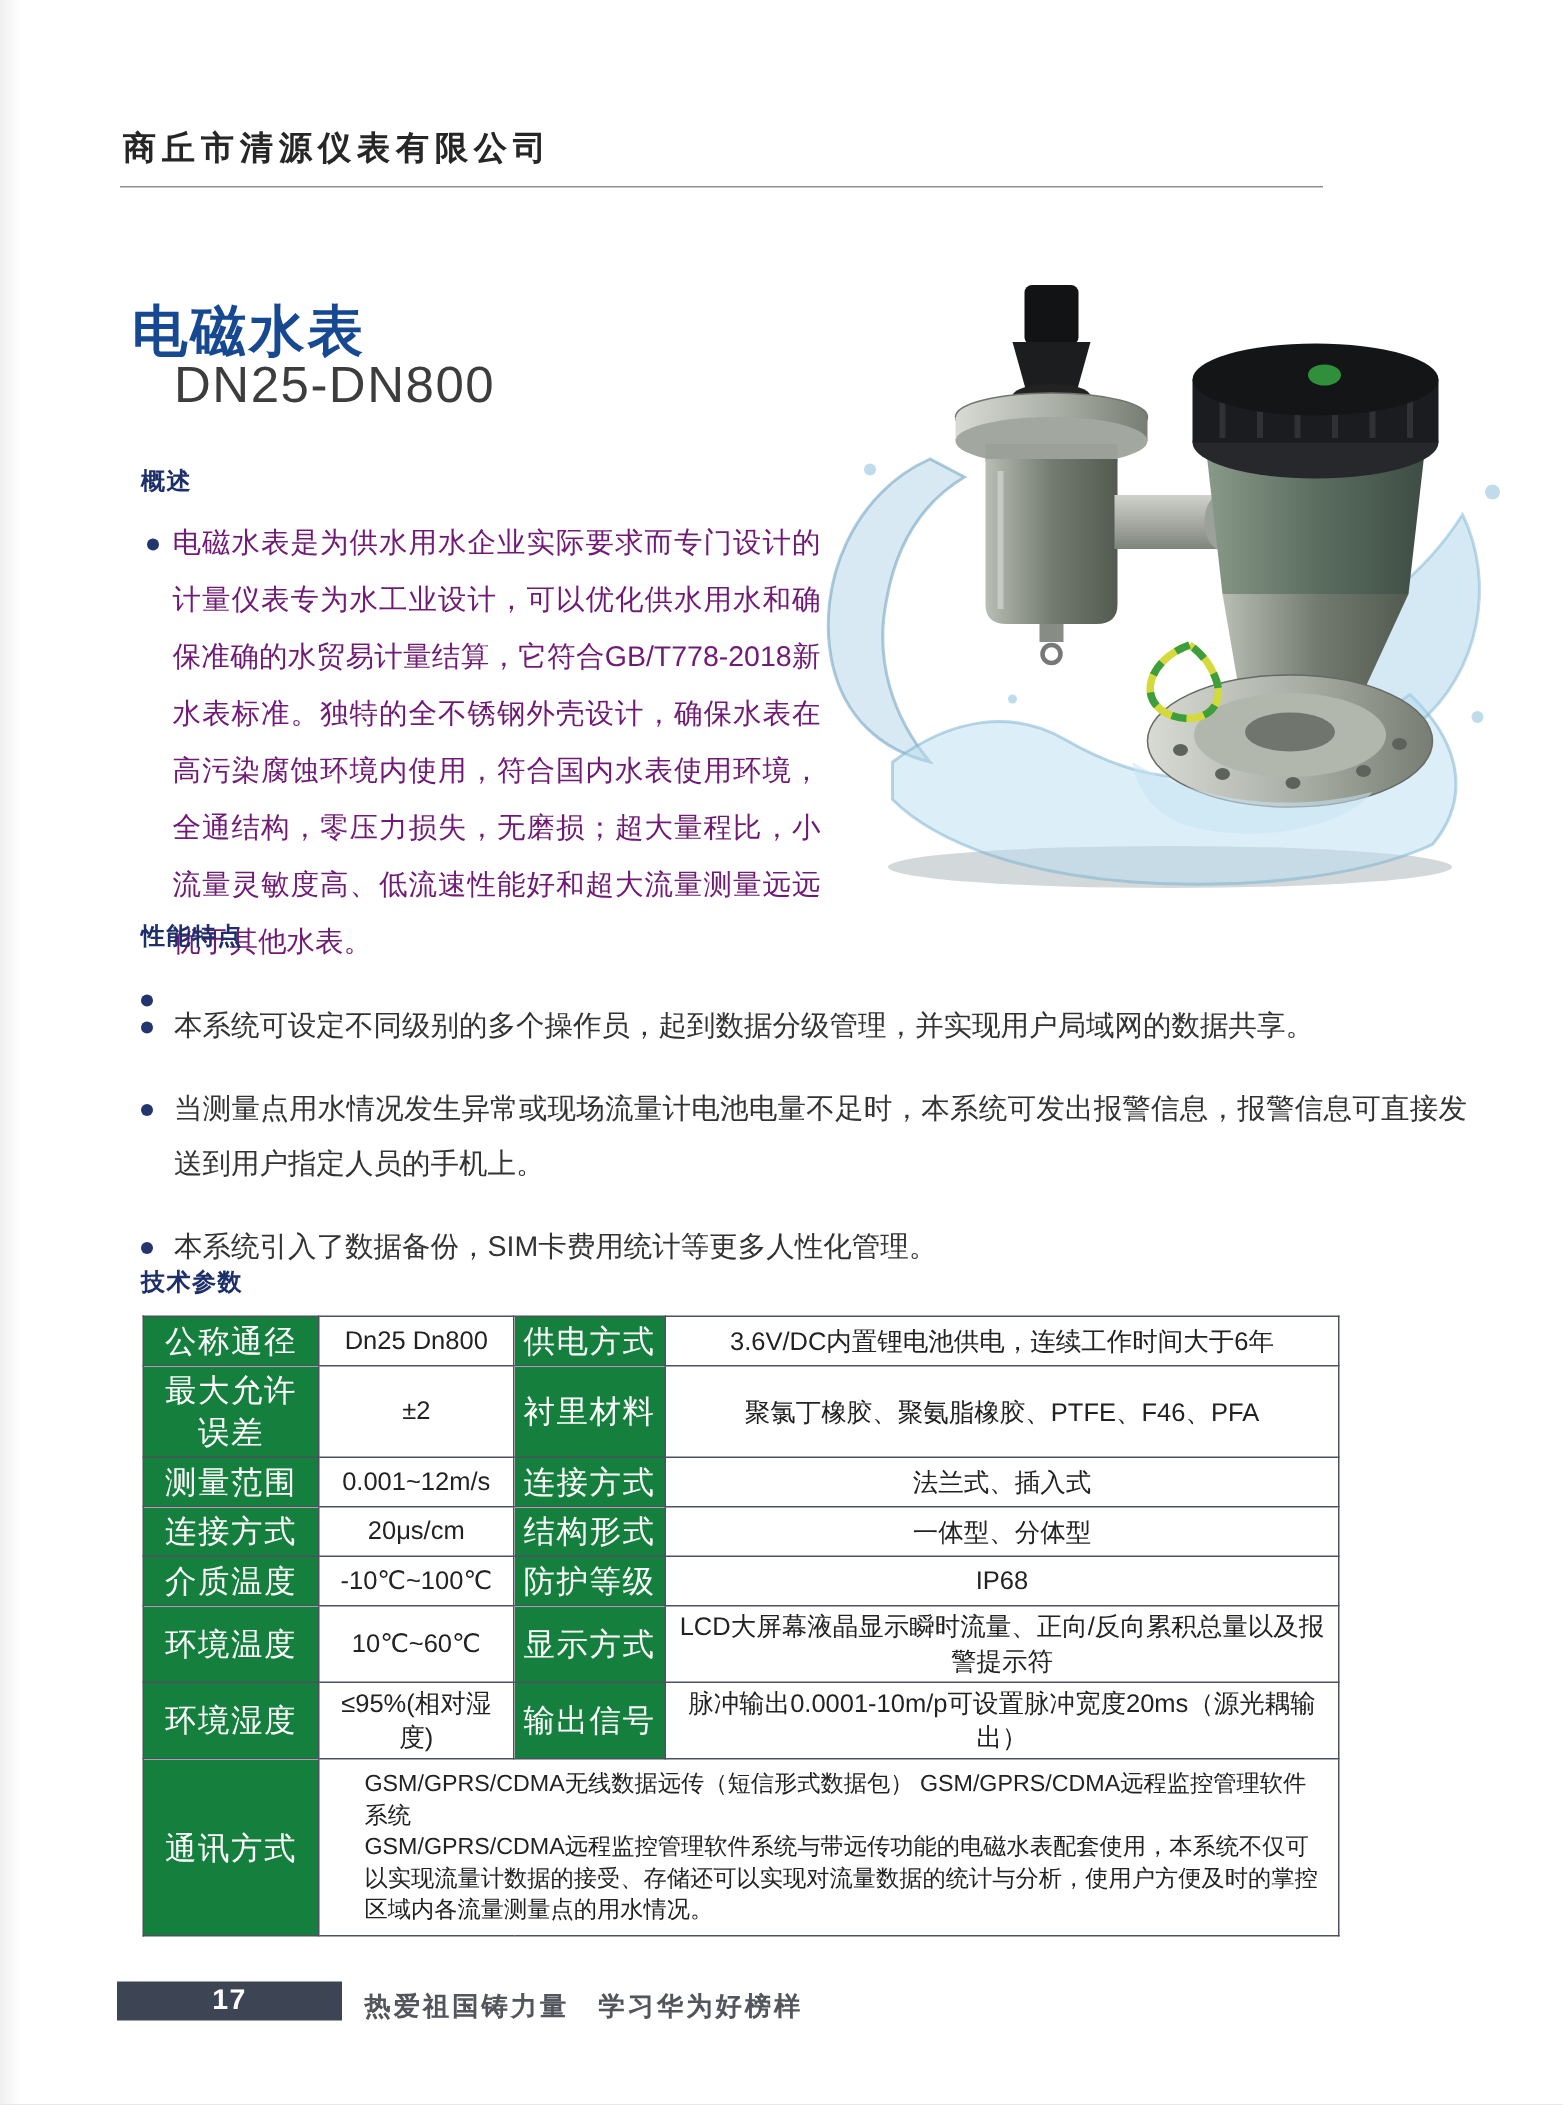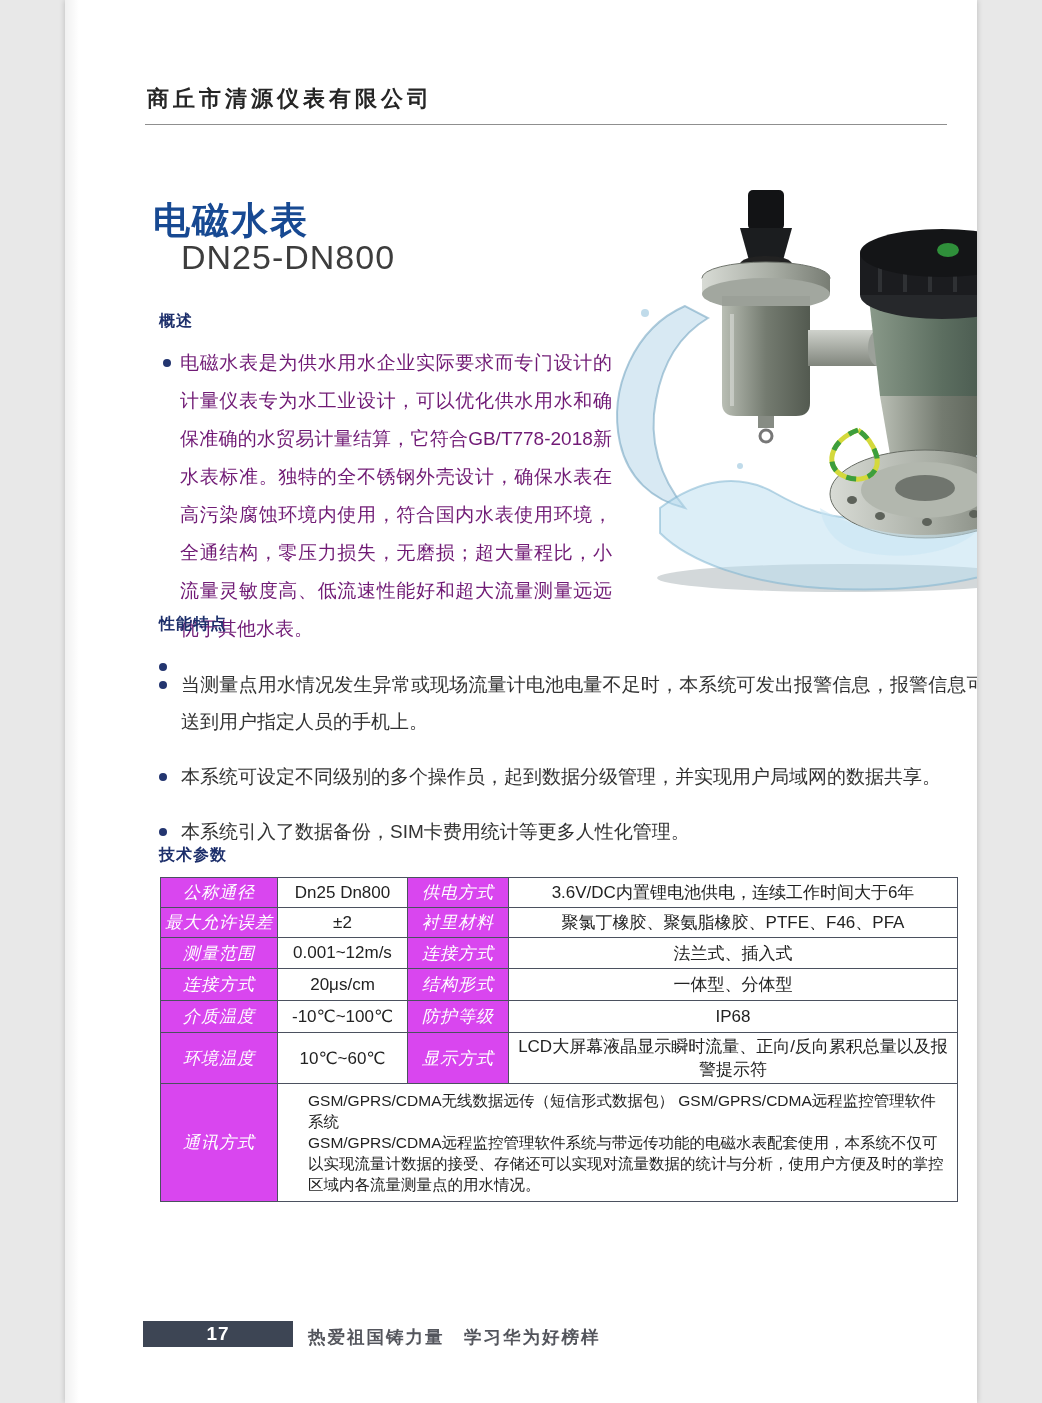--- a/index.html
+++ b/index.html
@@ -1,18 +1,18 @@
 <!DOCTYPE html>
 <html><head>
 <meta charset="utf-8">
 <style>
   html,body{margin:0;padding:0;background:#e8e8e8;}
   .page{
     position:relative;
-    width:912px;height:1403px;
+    width:1042px;height:1403px;
     background:#ffffff;
     font-family:"Liberation Sans","DejaVu Sans",sans-serif;
     overflow:hidden;
     margin:0 auto;
     box-shadow:0 0 6px rgba(0,0,0,.2);
   }
   
   .page::before{
     content:"";position:absolute;left:0;top:0;width:14px;height:100%;
     background:linear-gradient(90deg,rgba(0,0,0,.06),rgba(0,0,0,0));pointer-events:none;
@@ -66,22 +66,22 @@
     border-collapse:collapse;table-layout:fixed;
     font-size:17px;
   }
   .spec-table td{
     border:1px solid #4b515f;
     padding:2px 4px;
     text-align:center;vertical-align:middle;
     overflow:hidden;
   }
   .spec-table td.lbl{
-    background:#d946ef;color:#ffffff;
-    font-size:17px;letter-spacing:1px;font-style:italic;
+    background:#15803d;color:#ffffff;
+    font-size:21px;letter-spacing:1px;
   }
   .spec-table td.val{background:#ffffff;color:#222222;}
   .val .note{font-size:15px;line-height:16px;}
   .comm-cell{
     text-align:left !important;
     font-size:15.5px;line-height:21px;color:#222;
     padding:6px 10px !important;
   }
   .comm-cell .line{display:block;margin-left:20px;}
 
@@ -188,25 +188,25 @@
     <path d="M230,330 C270,355 330,365 390,350 C370,375 310,385 265,372 C245,365 233,350 230,330 Z" fill="rgba(200,230,244,0.55)"></path>
   </svg>
 
   <div class="section-heading h-features">性能特点</div>
   <div class="features-list">
     <div class="feature-item">
       <span class="dot"></span>
     </div>
     <div class="feature-item">
       <span class="dot"></span>
+      <span>本系统可设定不同级别的多个操作员，起到数据分级管理，并实现用户局域网的数据共享。</span>
+    </div>
+    <div class="feature-item">
+      <span class="dot"></span>
       <span>当测量点用水情况发生异常或现场流量计电池电量不足时，本系统可发出报警信息，报警信息可直接发送到用户指定人员的手机上。</span>
-    </div>
-    <div class="feature-item">
-      <span class="dot"></span>
-      <span>本系统可设定不同级别的多个操作员，起到数据分级管理，并实现用户局域网的数据共享。</span>
     </div>
     <div class="feature-item">
       <span class="dot"></span>
       <span>本系统引入了数据备份，SIM卡费用统计等更多人性化管理。</span>
     </div>
   </div>
 
   <div class="section-heading h-specs">技术参数</div>
 
   <table class="spec-table">
@@ -246,20 +246,26 @@
       <td class="val">-10℃~100℃</td>
       <td class="lbl">防护等级</td>
       <td class="val">IP68</td>
     </tr>
     <tr style="height:31px">
       <td class="lbl">环境温度</td>
       <td class="val">10℃~60℃</td>
       <td class="lbl">显示方式</td>
       <td class="val">LCD大屏幕液晶显示瞬时流量、正向/反向累积总量以及报警提示符</td>
     </tr>
+    <tr style="height:35px">
+      <td class="lbl">环境湿度</td>
+      <td class="val">≤95%(相对湿度)</td>
+      <td class="lbl">输出信号</td>
+      <td class="val">脉冲输出0.0001-10m/p可设置脉冲宽度20ms（源光耦输出）</td>
+    </tr>
     <tr style="height:85px">
       <td class="lbl">通讯方式</td>
       <td class="val comm-cell" colspan="3">
         <span class="line">GSM/GPRS/CDMA无线数据远传（短信形式数据包）  GSM/GPRS/CDMA远程监控管理软件系统</span>
         <span class="line">GSM/GPRS/CDMA远程监控管理软件系统与带远传功能的电磁水表配套使用，本系统不仅可以实现流量计数据的接受、存储还可以实现对流量数据的统计与分析，使用户方便及时的掌控区域内各流量测量点的用水情况。</span>
       </td>
     </tr>
   </tbody>
     </table>
 

